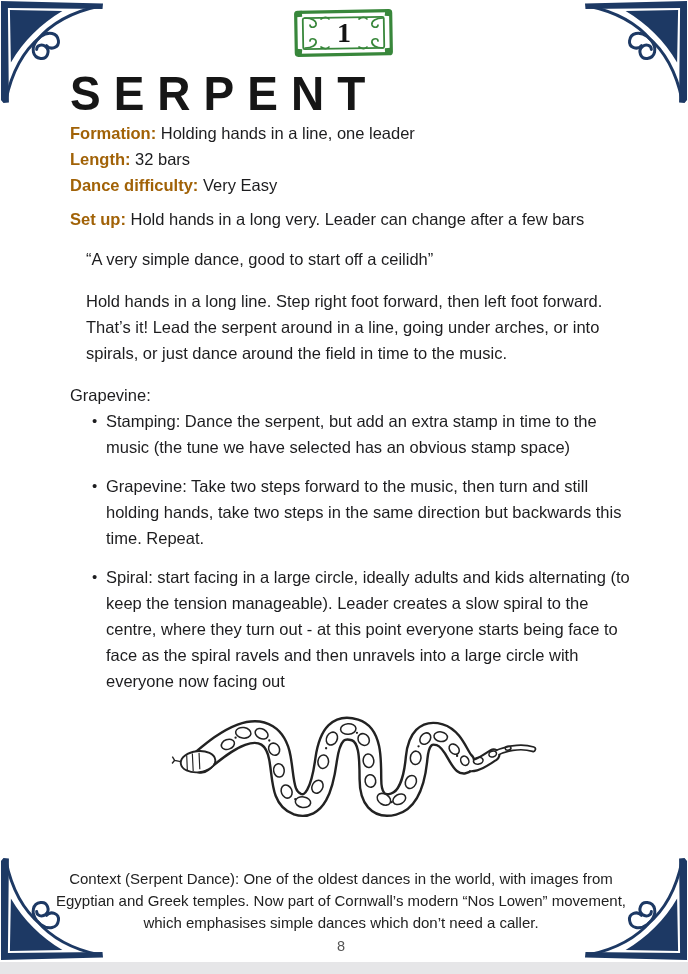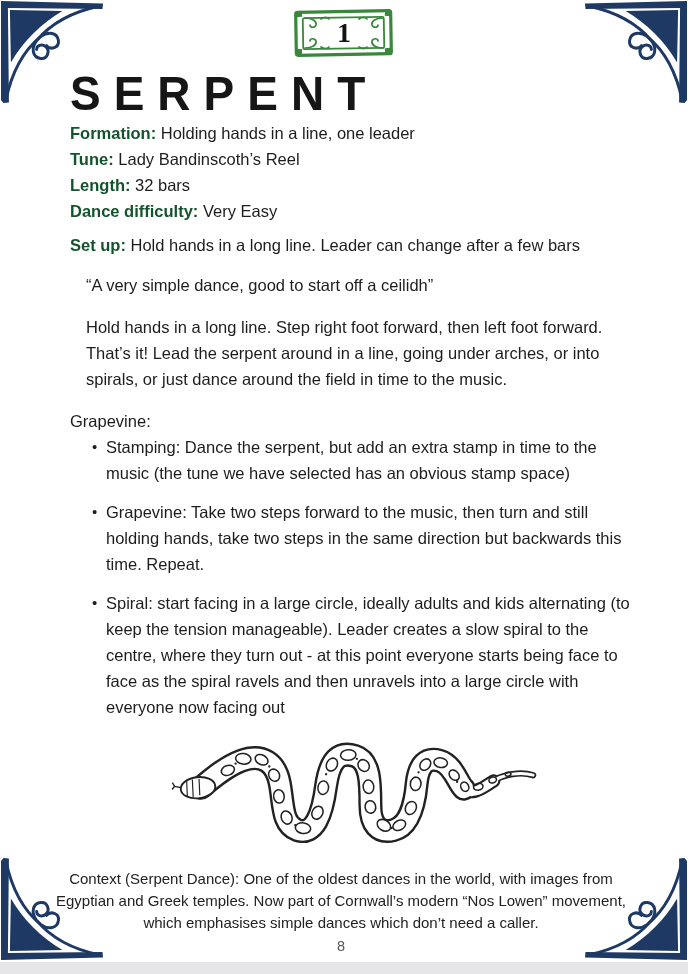--- a/index.html
+++ b/index.html
@@ -40,21 +40,21 @@
   .instr-body{margin:16px;}
   .var-head{margin:9px 0 0 0;}
   ul.variations{list-style:none;margin:0;padding:0 0 0 22px;}
   ul.variations li{position:relative;padding-left:14px;margin:0;}
   ul.variations li + li{margin-top:13px;}
   ul.variations li::before{
     content:"\2022";
     position:absolute;left:0;top:0;
     font-size:15px;
   }
-  b,strong{font-weight:700;color:#14532d;}
+  b,strong{font-weight:700;color:#a16207;}
   
   .snake-wrap{width:380px;margin:8px auto 0;}
   .snake-wrap svg{display:block;}
   
   .footer{position:absolute;left:0;right:6px;bottom:20px;text-align:center;}
   .context{
     margin:0 auto;max-width:576px;
     font-size:15px;line-height:22px;color:#222;
   }
   .pagenum{margin-top:4px;font-size:14.5px;color:#555;}
@@ -131,26 +131,25 @@
       <text x="51" y="34" text-anchor="middle" font-family="Liberation Serif, serif" font-size="28" font-weight="bold" fill="#131313">1</text>
     </svg>
   </div>
 
   <div class="content">
 
     <h1 class="title">SERPENT</h1>
 
     <div class="meta">
       <p><strong>Formation:</strong> <span>Holding hands in a line, one leader</span></p>
-      <p><strong>Tune:</strong> <span>Lady Bandinscoth’s Reel</span></p>
       <p><strong>Length:</strong> <span>32 bars</span></p>
       <p><strong>Dance difficulty:</strong> <span>Very Easy</span></p>
     </div>
 
-    <p class="setup"><strong>Set up:</strong> <span>Hold hands in a long line. Leader can change after a few bars</span></p>
+    <p class="setup"><strong>Set up:</strong> <span>Hold hands in a long very. Leader can change after a few bars</span></p>
 
     <p class="quote">“A very simple dance, good to start off a ceilidh”</p>
 
     <p class="instr-body">Hold hands in a long line. Step right foot forward, then left foot forward. That’s it! Lead the serpent around in a line, going under arches, or into spirals, or just dance around the field in time to the music.</p>
 
     <p class="var-head">Grapevine:</p>
     <ul class="variations">
       <li>Stamping: Dance the serpent, but add an extra stamp in time to the music (the tune we have selected has an obvious stamp space)</li>
       <li>Grapevine: Take two steps forward to the music, then turn and still holding hands, take two steps in the same direction but backwards this time. Repeat.</li>
       <li>Spiral: start facing in a large circle, ideally adults and kids alternating (to keep the tension manageable). Leader creates a slow spiral to the centre, where they turn out - at this point everyone starts being face to face as the spiral ravels and then unravels into a large circle with everyone now facing out</li>

